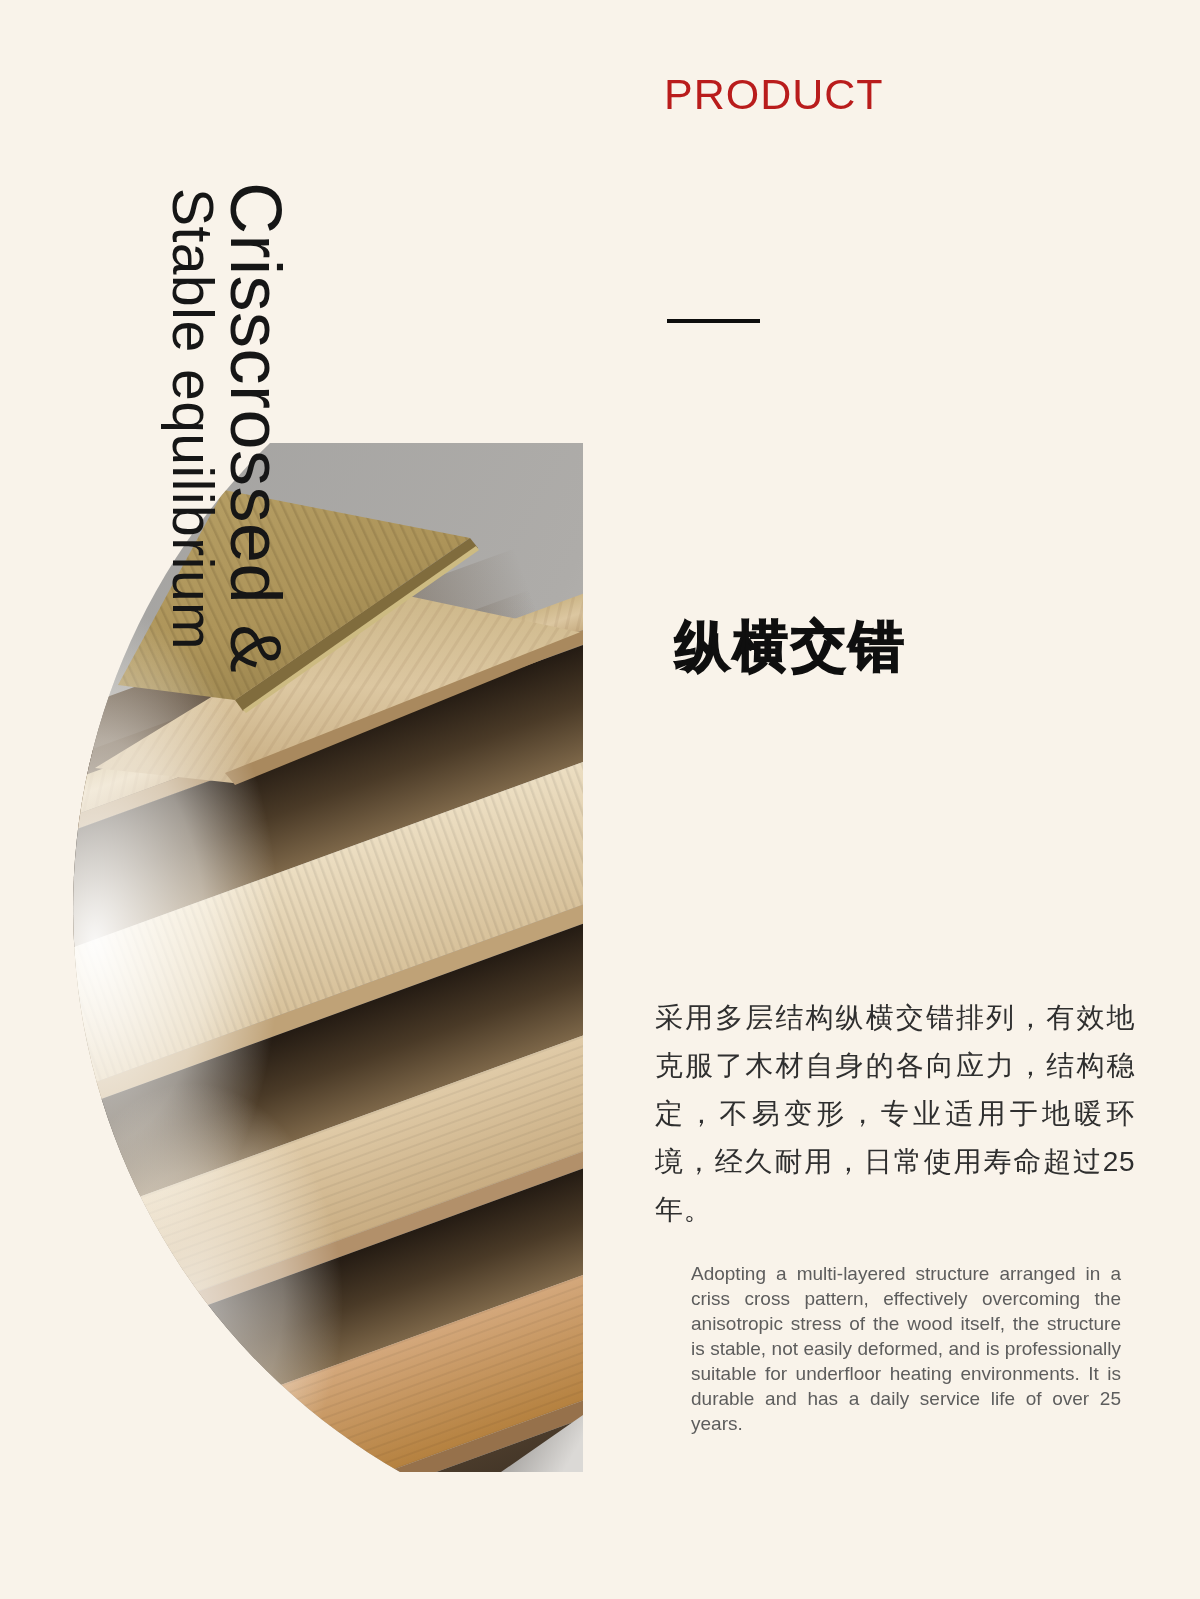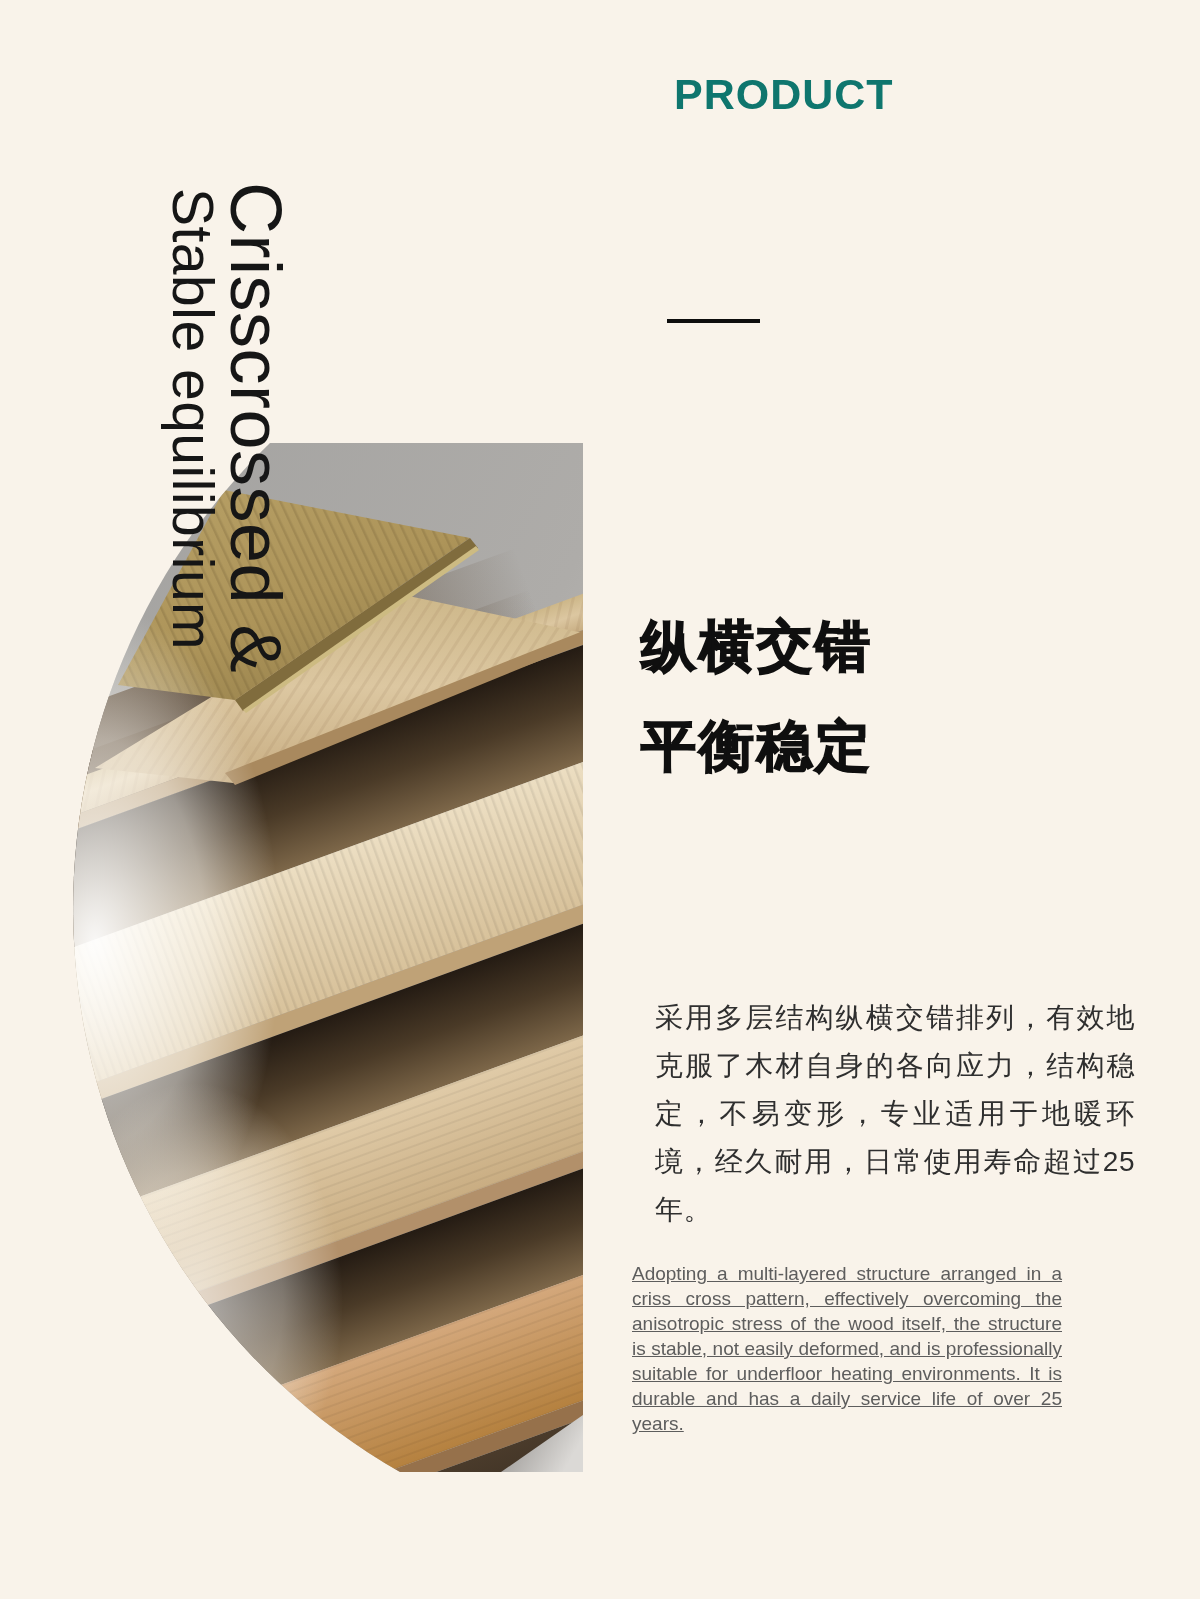--- a/index.html
+++ b/index.html
@@ -5,58 +5,57 @@
   html,body{margin:0;padding:0;background:#e8e8e8;}
   .page{
     position:relative;width:1200px;height:1599px;overflow:hidden;
     background:#f9f3ea;
     font-family:"Liberation Sans",sans-serif;
     color:#111;
   }
   
   .brand-heading{
     position:absolute;left:664px;top:33px;
-    font-size:43px;line-height:122px;font-weight:700;
-    letter-spacing:1px;color:#0f766e;white-space:nowrap;margin-left:10px;
+    font-size:43px;line-height:122px;font-weight:400;
+    letter-spacing:1px;color:#b91c1c;white-space:nowrap;
   }
   .divider{
     position:absolute;left:667px;top:319px;width:93px;height:4px;
     background:#0d0d0d;
   }
   
   .side-title{
     position:absolute;transform:rotate(90deg);transform-origin:0 0;
     white-space:nowrap;line-height:1;color:#161616;z-index:3;
     font-weight:400;
   }
   .side-title.l1{left:292px;top:182px;font-size:72px;letter-spacing:0.5px;}
   .side-title.l2{left:221px;top:188px;font-size:57px;letter-spacing:0.5px;}
   
   .photo{
     position:absolute;left:73px;top:443px;width:510px;height:1029px;z-index:1;
   }
   .photo svg{display:block;}
   
   .cn-title{
-    position:absolute;left:641px;top:596px;z-index:2;
+    position:absolute;left:675px;top:596px;z-index:2;
     font-size:55px;line-height:100px;font-weight:900;
     color:#0f0f0f;letter-spacing:3px;white-space:nowrap;
     -webkit-text-stroke:1.6px #0f0f0f;
   }
   .cn-body{
     position:absolute;left:655px;top:966px;width:480px;z-index:2;
     font-size:28px;line-height:48px;color:#2f2f2f;
     text-align:justify;text-justify:inter-ideograph;
     letter-spacing:0.5px;
   }
   .en-body{
-    position:absolute;left:632px;top:1242px;width:430px;z-index:2;
+    position:absolute;left:691px;top:1242px;width:430px;z-index:2;
     font-size:19px;line-height:25px;color:#5d5d5d;
     text-align:justify;
-    text-decoration:underline;
   }
 </style>
 </head>
 <body>
 
 <div class="page">
 
   <div class="brand-heading">
     <div>PRODUCT</div>
   </div>
@@ -182,20 +181,19 @@
         <ellipse cx="22" cy="500" rx="185" ry="340" fill="url(#gglow)"></ellipse>
         <ellipse cx="120" cy="860" rx="150" ry="220" fill="url(#gglow)" opacity="0.7"></ellipse>
 
         <polygon points="510,972 510,1029 428,1029" fill="url(#gwedge)"></polygon>
       </g>
     </svg>
   </div>
 
   <div class="cn-title">
     <div>纵横交错</div>
-    <div>平衡稳定</div>
   </div>
 
   <p class="cn-body">采用多层结构纵横交错排列，有效地克服了木材自身的各向应力，结构稳定，不易变形，专业适用于地暖环境，经久耐用，日常使用寿命超过25年。</p>
 
   <p class="en-body">Adopting a multi-layered structure arranged in a criss cross pattern, effectively overcoming the anisotropic stress of the wood itself, the structure is stable, not easily deformed, and is professionally suitable for underfloor heating environments. It is durable and has a daily service life of over 25 years.</p>
 
 </div>
 
 </body></html>

